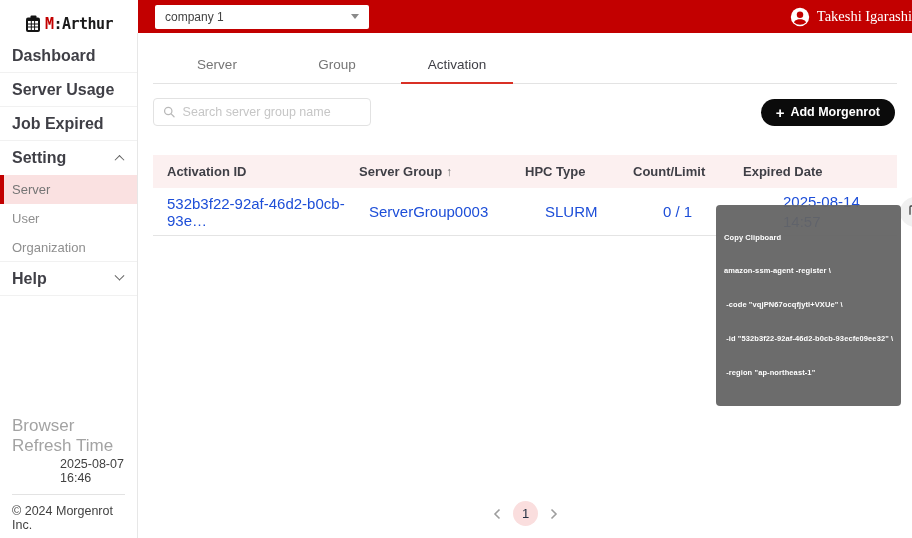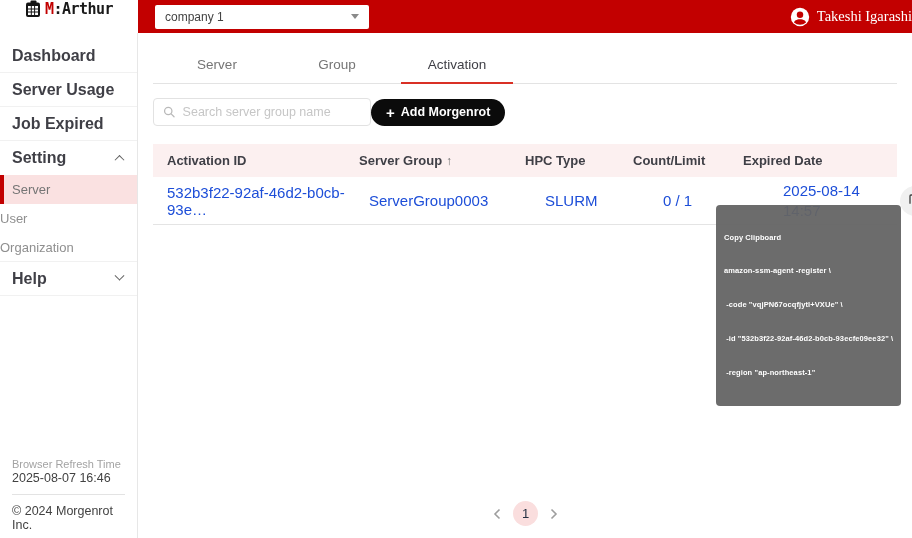--- a/index.html
+++ b/index.html
@@ -14,21 +14,21 @@
   .page { position: relative; width: 912px; height: 538px; }
 
   
   .top-header {
     position: absolute; top:0; left:0; right:0; height:33px;
     background: var(--brand_red, #c20000);
     display: flex; align-items: center;
   }
   .logo-box {
     width:138px; height:33px; background:#fff;
-    display:flex; align-items:flex-start; justify-content:center; gap:3px;
+    display:flex; align-items:flex-end; justify-content:center; gap:3px;
     flex: 0 0 138px;
   }
   .brand { font-family:"DejaVu Sans Mono", monospace; font-weight:700; font-size:15px; color:#1a1a1a; letter-spacing:-0.5px; }
   .brand .m { color: var(--brand_red, #c20000); }
   .company-select {
     margin-left:17px; width:214px; height:24px; background:#fff; border-radius:2px;
     display:flex; align-items:center; justify-content:space-between;
     padding:0 10px; font-size:12px; color:#424242; cursor:pointer;
   }
   .caret { width:0; height:0; border-left:4px solid transparent; border-right:4px solid transparent; border-top:5px solid #8a8a8a; }
@@ -42,58 +42,58 @@
     position:absolute; top:33px; left:0; bottom:0; width:138px;
     background:#fff; border-right:1px solid #e7e7e7; padding-top:6px;
   }
   .nav-item {
     height:34px; display:flex; align-items:center; justify-content:space-between;
     padding:0 14px 0 12px; font-weight:700; font-size:16px; color:#3f3f46; cursor:pointer;
   }
   .nav-item.sep { border-bottom:1px solid #f1f1f1; }
   .nav-sub {
     height:29px; display:flex; align-items:center;
-    font-size:13px; color:#8f8f8f; cursor:pointer;
+    padding-left:12px; font-size:13px; color:#8f8f8f; cursor:pointer;
   }
   .nav-sub.selected {
     background: var(--selected_pink, #fae1e1);
     border-left:4px solid var(--brand_red, #c20000);
     padding-left:8px; color:#757575;
   }
   .nav-sub.last { border-bottom:1px solid #f1f1f1; }
   .chev { width:7px; height:7px; border-right:1.6px solid #616161; border-bottom:1.6px solid #616161; display:inline-block; }
   .chev.up { transform: rotate(-135deg) translate(-1px,-1px); }
   .chev.down { transform: rotate(45deg) translate(-2px,-2px); }
   .sidebar-footer { position:absolute; left:0; right:0; bottom:6px; padding:0 12px; }
-  .refresh-label { font-size:11px; color:#a3a3a3; }
-  .refresh-time { font-size:12.5px; color:#424242; margin-top:1px; }
+  .refresh-label { font-size:17px; color:#a3a3a3; }
+  .refresh-time { font-size:12.5px; color:#424242; margin-top:1px;margin-left:48px; }
   .footer-divider { border:none; border-top:1px solid #e3e3e3; margin:9px 0; }
   .copyright { font-size:12.5px; color:#424242; }
 
   
   .main { position:absolute; left:139px; top:33px; right:0; bottom:0; background:#fff; padding:15px 15px 0 14px; }
   .tabs { display:flex; border-bottom:1px solid #e3e3e3; }
   .tab { width:112px; text-align:center; padding:9px 0 10px; font-size:13.5px; color:#757575; cursor:pointer; margin-left:8px; }
   .tab.active { color:#3f3f46; border-bottom:2px solid var(--tab_red, #d93025); margin-bottom:-1px; }
 
-  .toolbar { display:flex; align-items:center; margin-top:14px; }
+  .toolbar { display:flex; justify-content:space-between; align-items:center; margin-top:14px; }
   .search-box {
     width:218px; height:28px; border:1px solid #e2e2e2; border-radius:4px;
     display:flex; align-items:center; padding:0 9px; gap:7px; background:#fff;
   }
   .search-box input { border:none; outline:none; font-size:12.5px; color:#424242; width:100%; font-family:"Liberation Sans", sans-serif; }
   .search-box input::placeholder { color:#c6c6c6; }
   .add-btn {
     background:#0b0b0b; color:#fff; border:none; border-radius:14px; height:27px;
     padding:0 15px; font-weight:700; font-size:12.5px; display:flex; align-items:center; gap:6px;
     cursor:pointer; font-family:"Liberation Sans", sans-serif; margin-right:2px;
   }
   .add-btn .plus { font-size:15px; font-weight:700; line-height:1; }
 
-  .table { margin-top:18px; --cols: 206px 166px 108px 110px 107px 1fr; }
+  .table { margin-top:29px; --cols: 206px 166px 108px 110px 107px 1fr; }
   .thead {
     display:grid; grid-template-columns: var(--cols); align-items:center;
     background: var(--table_header_pink, #fcf0f0); height:33px;
     font-weight:700; font-size:13px; color:#3f3f46;
   }
   .th:first-child, .td:first-child { padding-left:14px; }
   .th .sort { color:#6f6f6f; font-weight:400; font-size:12px; margin-left:4px; }
   .trow {
     display:grid; grid-template-columns: var(--cols); align-items:center;
     min-height:39px; border-bottom:1px solid #e4e4e4; font-size:15px; color:#1d4ed8;gap:10px;

